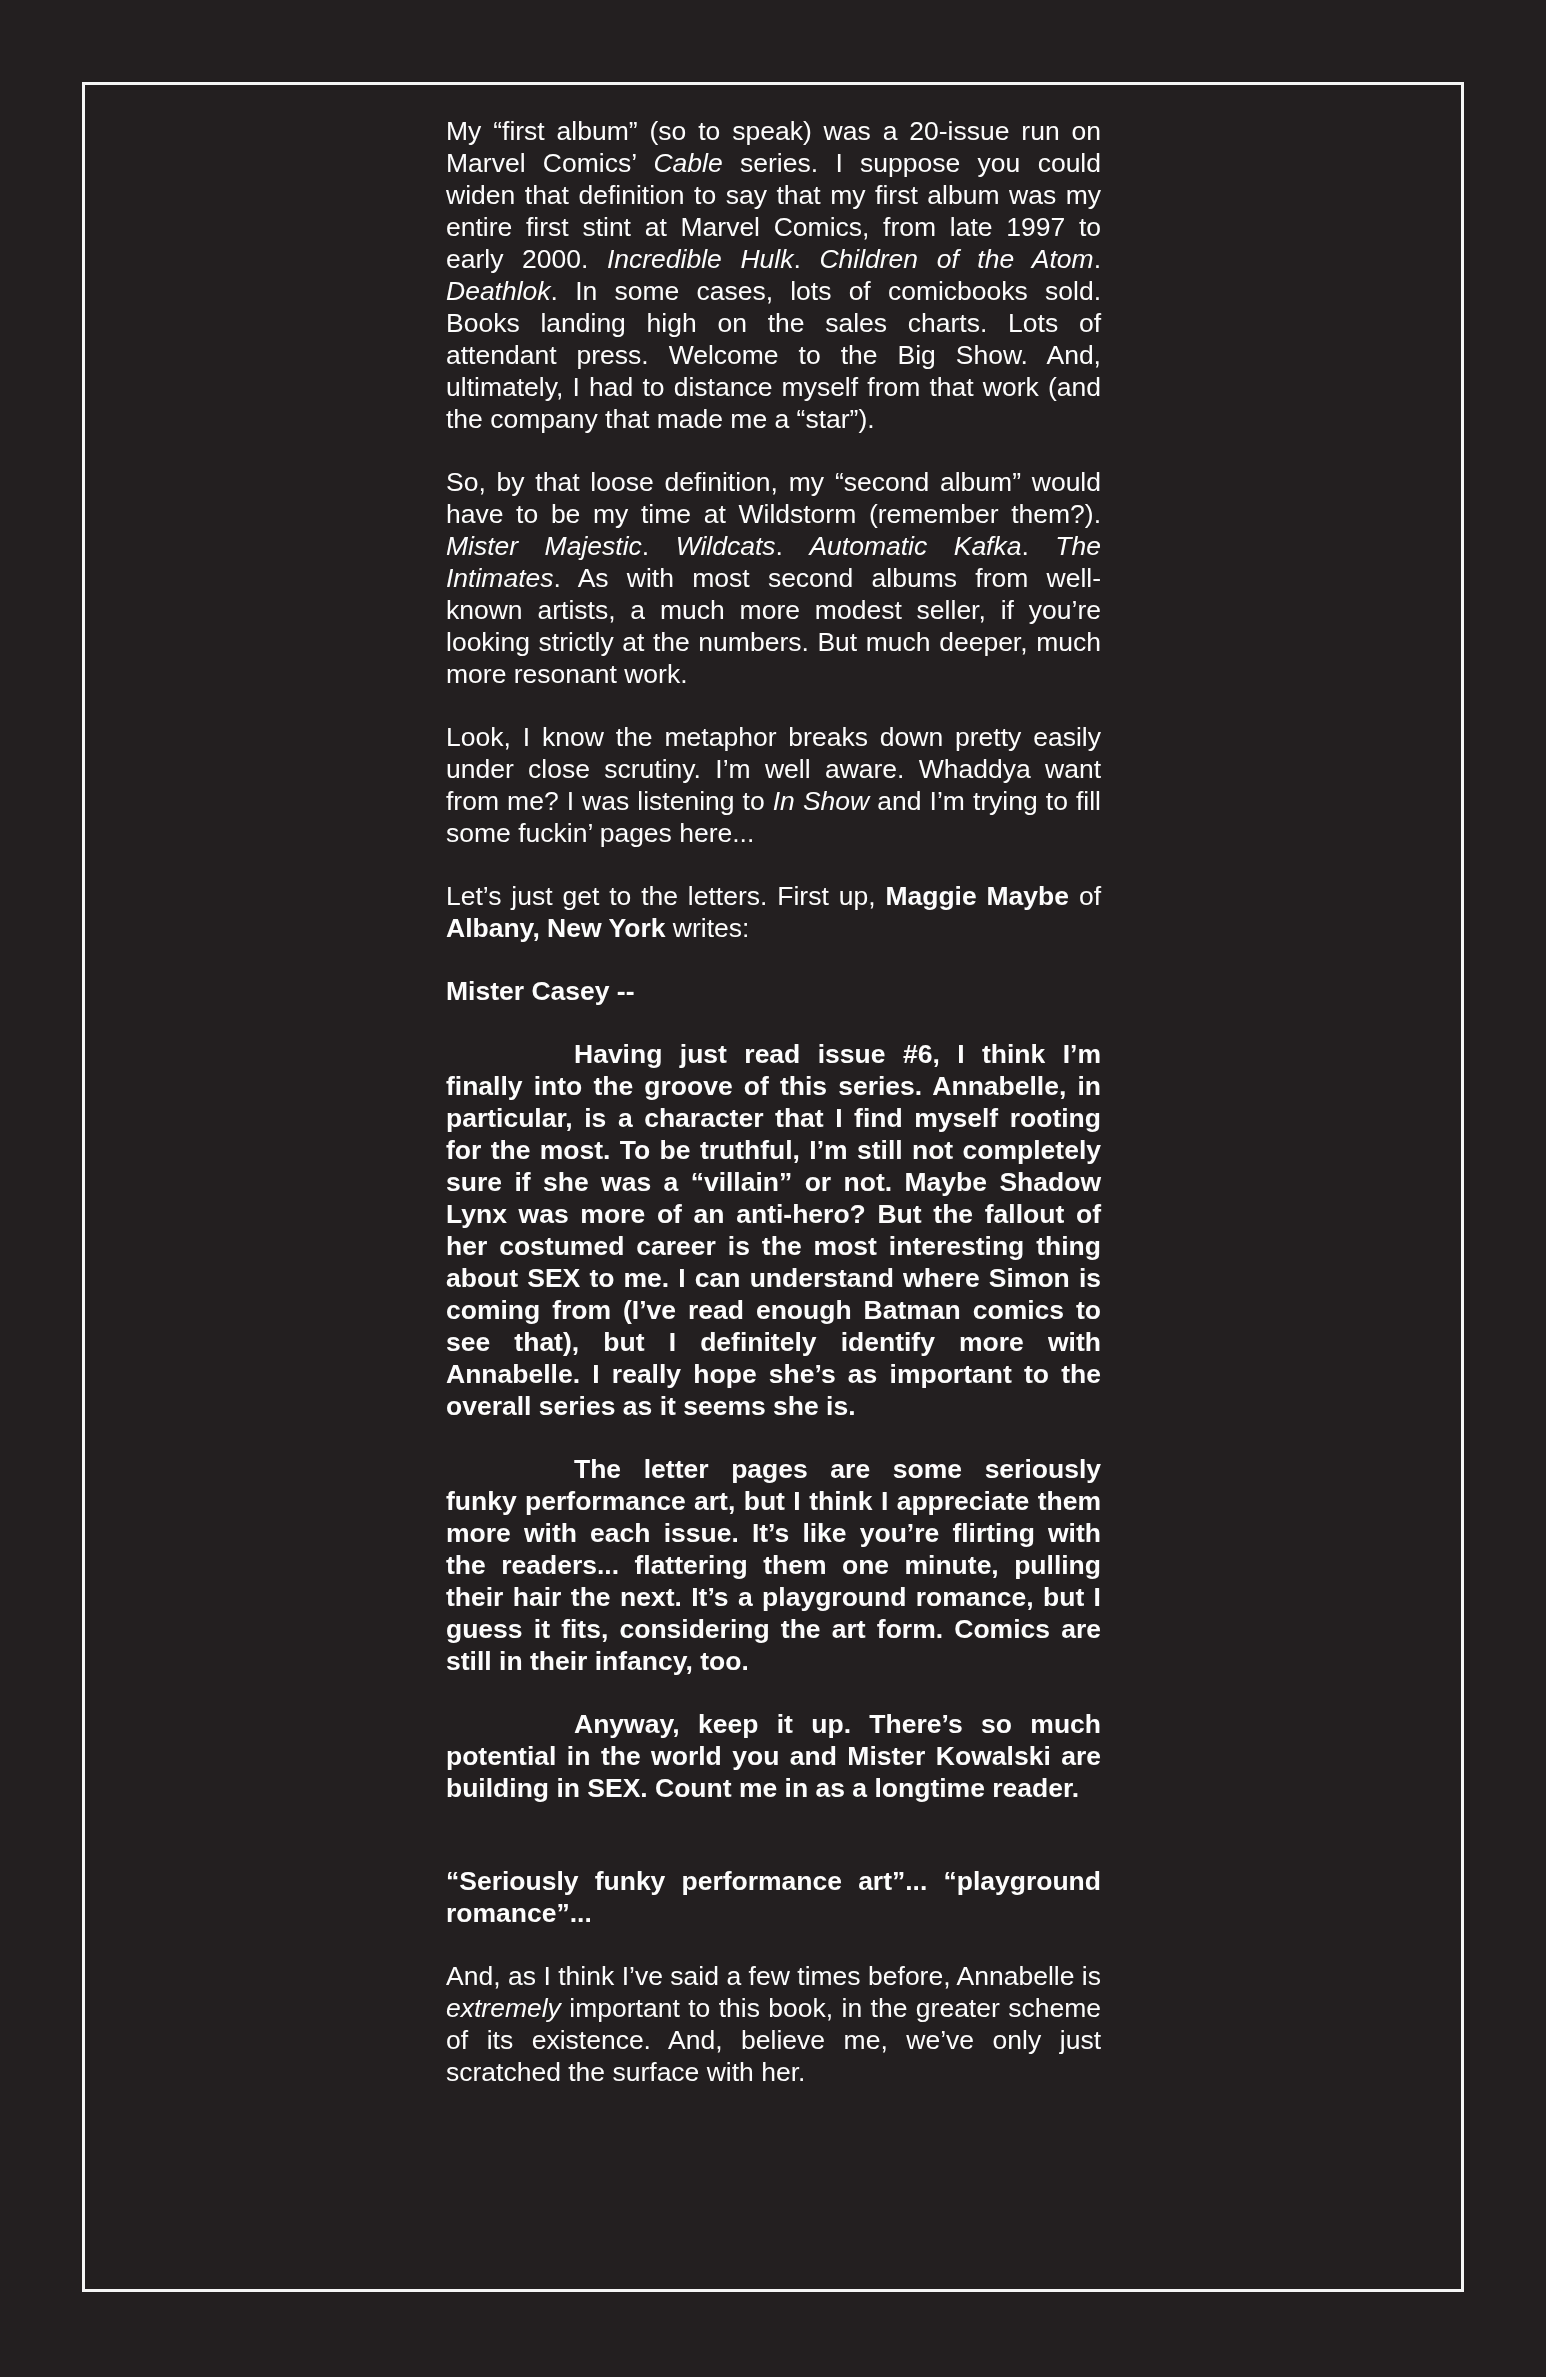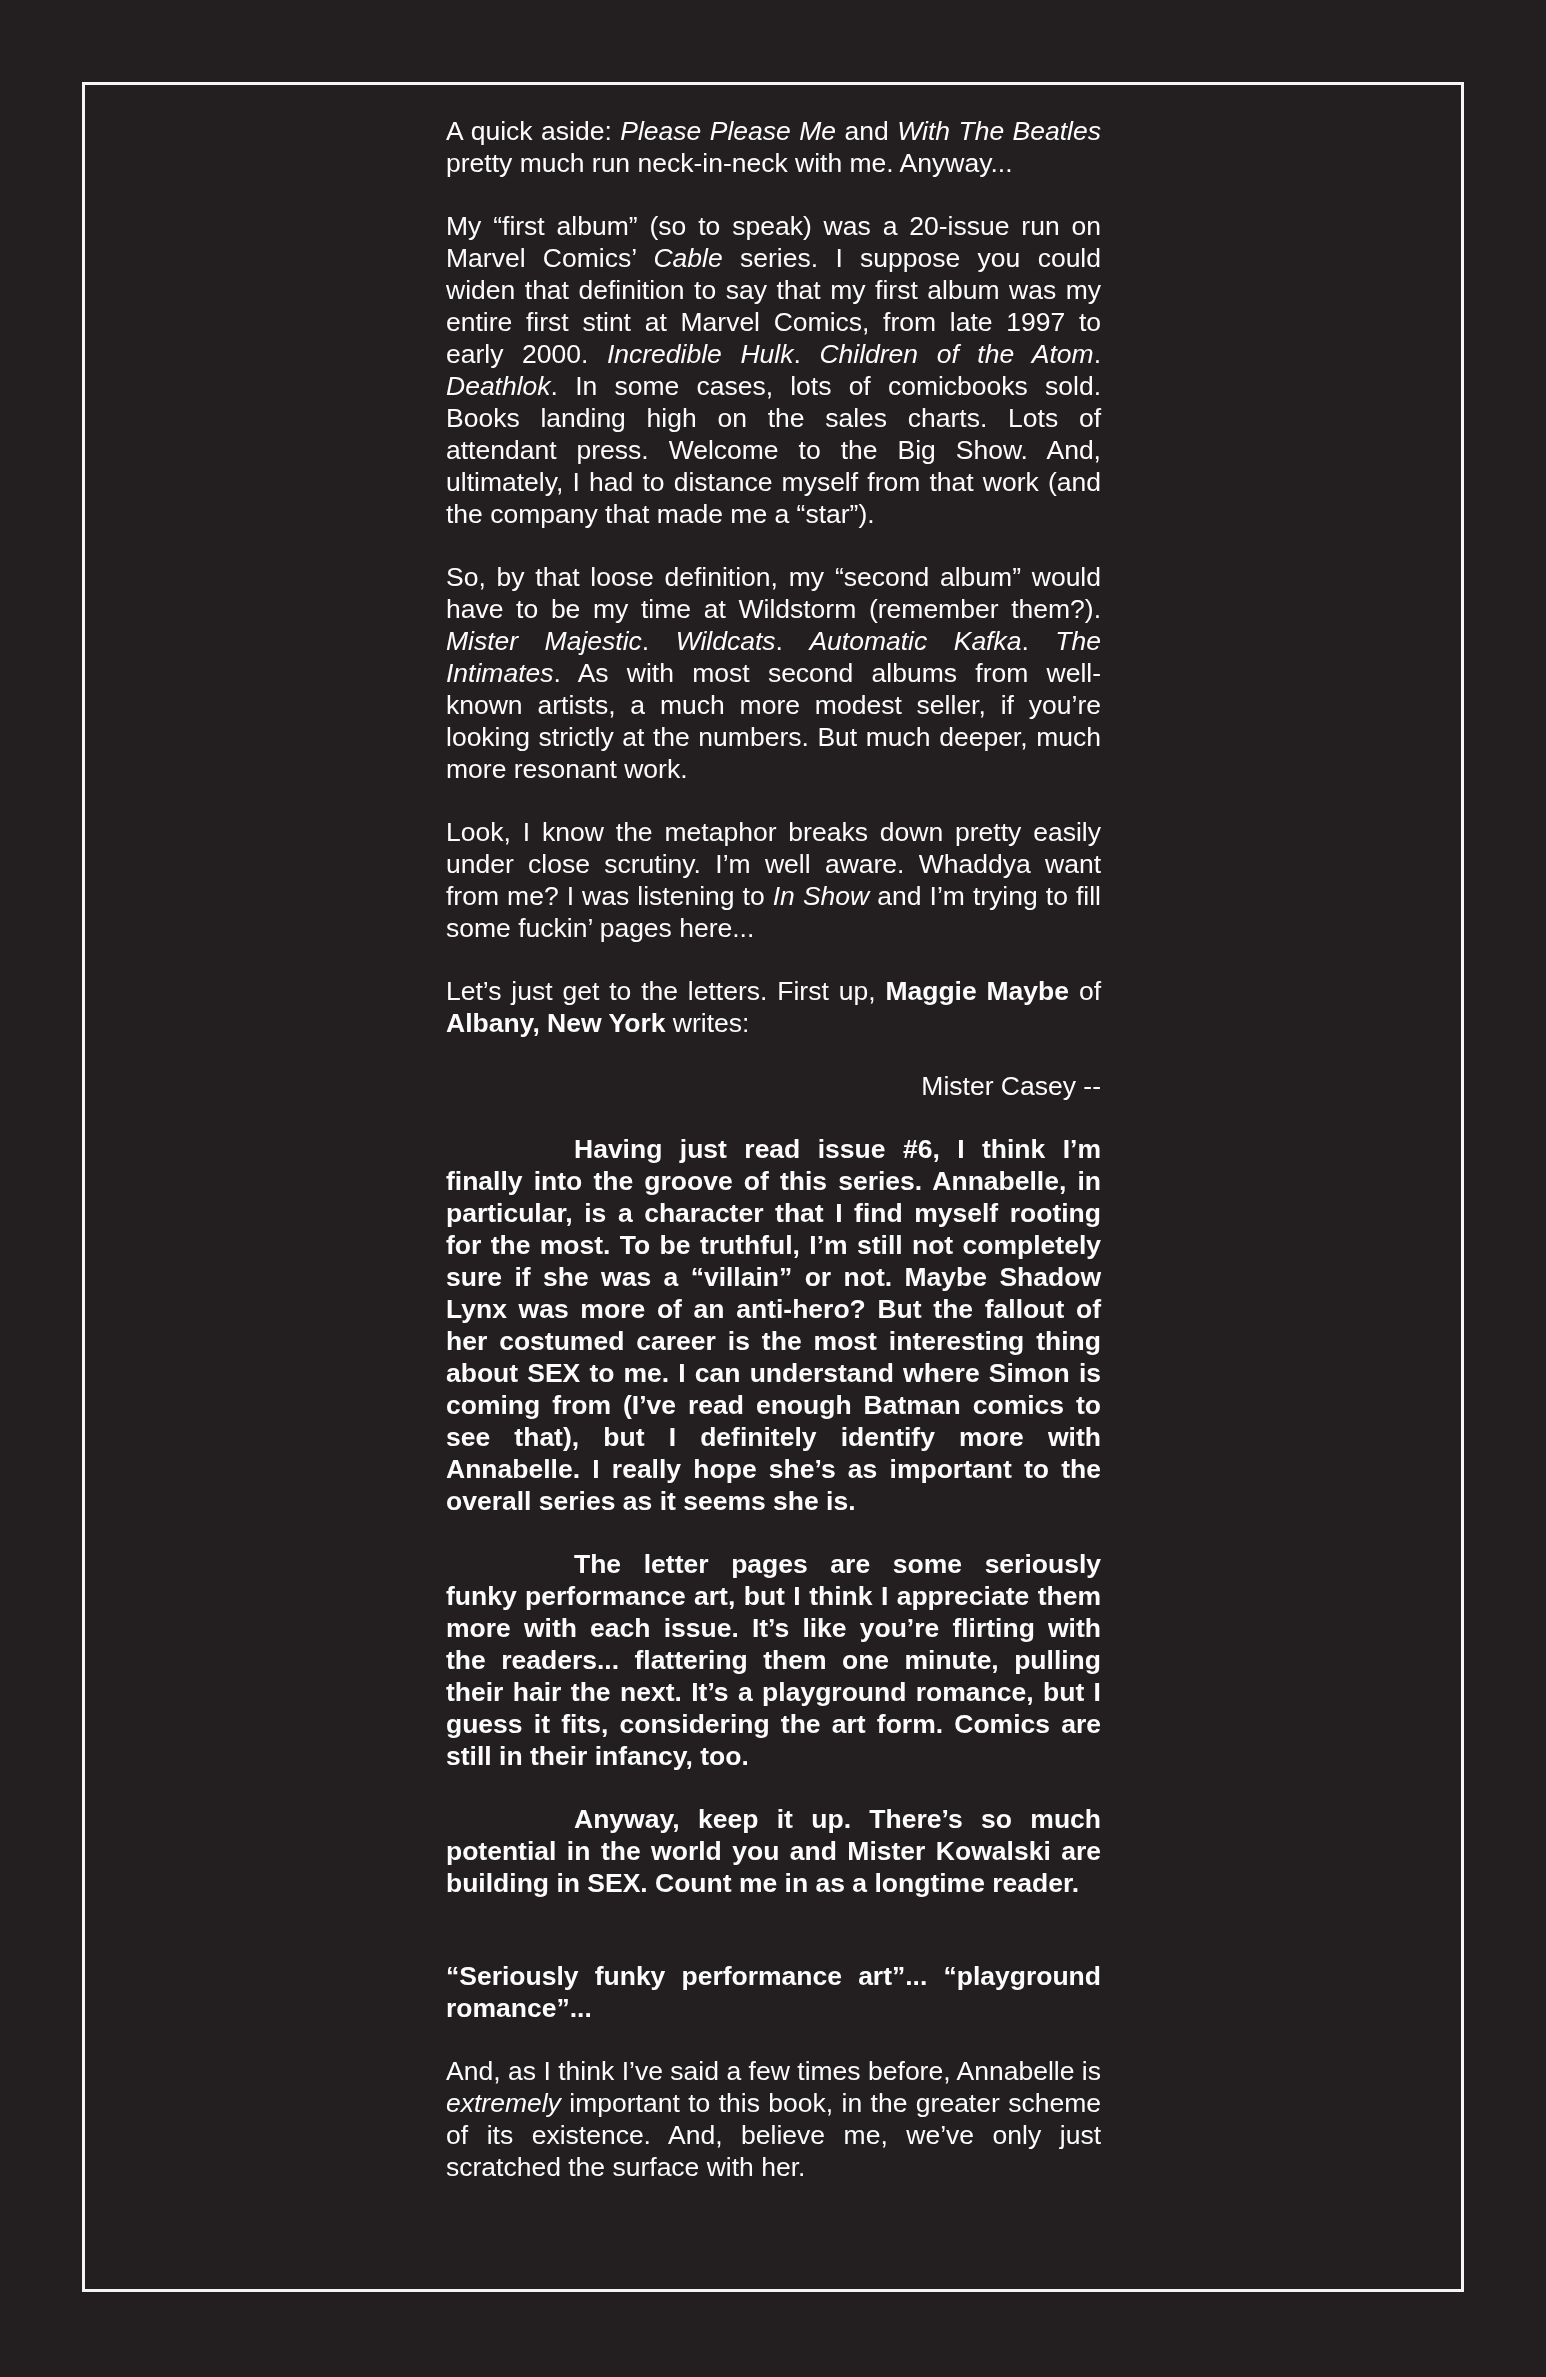--- a/index.html
+++ b/index.html
@@ -36,41 +36,40 @@
     width: 655px;
     color: var(--text);
     font-size: 26.5px;
     line-height: 32px;
   }
   p.para {
     text-align: justify;
     margin: 0 0 31px 0;
   }
   p.salutation {
-    font-weight: 400;
-    text-align: right;
+    font-weight: 700;
+    text-align: left;
   }
   p.letter {
     font-weight: 700;
     text-indent: 128px;
   }
   p.extra-space {
     margin-top: 61px;
     font-weight: bold;
   }
   p.para i { font-style: italic; }
   p.para b { font-weight: 700; }
 </style>
 </head>
 <body>
 
 <div class="comic-page">
   <div class="page-border-frame"></div>
   <div class="letters-text-column">
-    <p class="para"><span>A quick aside: </span><i>Please Please Me</i><span> and </span><i>With The Beatles</i><span> pretty much run neck-in-neck with me. Anyway...</span></p>
     <p class="para"><span>My “first album” (so to speak) was a 20-issue run on Marvel Comics’ </span><i>Cable</i><span> series. I suppose you could widen that definition to say that my first album was my entire first stint at Marvel Comics, from late 1997 to early 2000. </span><i>Incredible Hulk</i><span>. </span><i>Children of the Atom</i><span>. </span><i>Deathlok</i><span>. In some cases, lots of comicbooks sold. Books landing high on the sales charts. Lots of attendant press. Welcome to the Big Show. And, ultimately, I had to distance myself from that work (and the company that made me a “star”).</span></p>
     <p class="para"><span>So, by that loose definition, my “second album” would have to be my time at Wildstorm (remember them?). </span><i>Mister Majestic</i><span>. </span><i>Wildcats</i><span>. </span><i>Automatic Kafka</i><span>. </span><i>The Intimates</i><span>. As with most second albums from well-known artists, a much more modest seller, if you’re looking strictly at the numbers. But much deeper, much more resonant work.</span></p>
     <p class="para"><span>Look, I know the metaphor breaks down pretty easily under close scrutiny. I’m well aware. Whaddya want from me? I was listening to </span><i>In Show</i><span> and I’m trying to fill some fuckin’ pages here...</span></p>
     <p class="para"><span>Let’s just get to the letters. First up, </span><b>Maggie Maybe</b><span> of </span><b>Albany, New York</b><span> writes:</span></p>
     <p class="para salutation"><span>Mister Casey --</span></p>
     <p class="para letter"><span>Having just read issue #6, I think I’m finally into the groove of this series. Annabelle, in particular, is a character that I find myself rooting for the most. To be truthful, I’m still not completely sure if she was a “villain” or not. Maybe Shadow Lynx was more of an anti-hero? But the fallout of her costumed career is the most interesting thing about SEX to me. I can understand where Simon is coming from (I’ve read enough Batman comics to see that), but I definitely identify more with Annabelle. I really hope she’s as important to the overall series as it seems she is.</span></p>
     <p class="para letter"><span>The letter pages are some seriously funky performance art, but I think I appreciate them more with each issue. It’s like you’re flirting with the readers... flattering them one minute, pulling their hair the next. It’s a playground romance, but I guess it fits, considering the art form. Comics are still in their infancy, too.</span></p>
     <p class="para letter"><span>Anyway, keep it up. There’s so much potential in the world you and Mister Kowalski are building in SEX. Count me in as a longtime reader.</span></p>
     <p class="para extra-space"><span>“Seriously funky performance art”... “playground romance”...</span></p>
     <p class="para"><span>And, as I think I’ve said a few times before, Annabelle is </span><i>extremely</i><span> important to this book, in the greater scheme of its existence. And, believe me, we’ve only just scratched the surface with her.</span></p>

